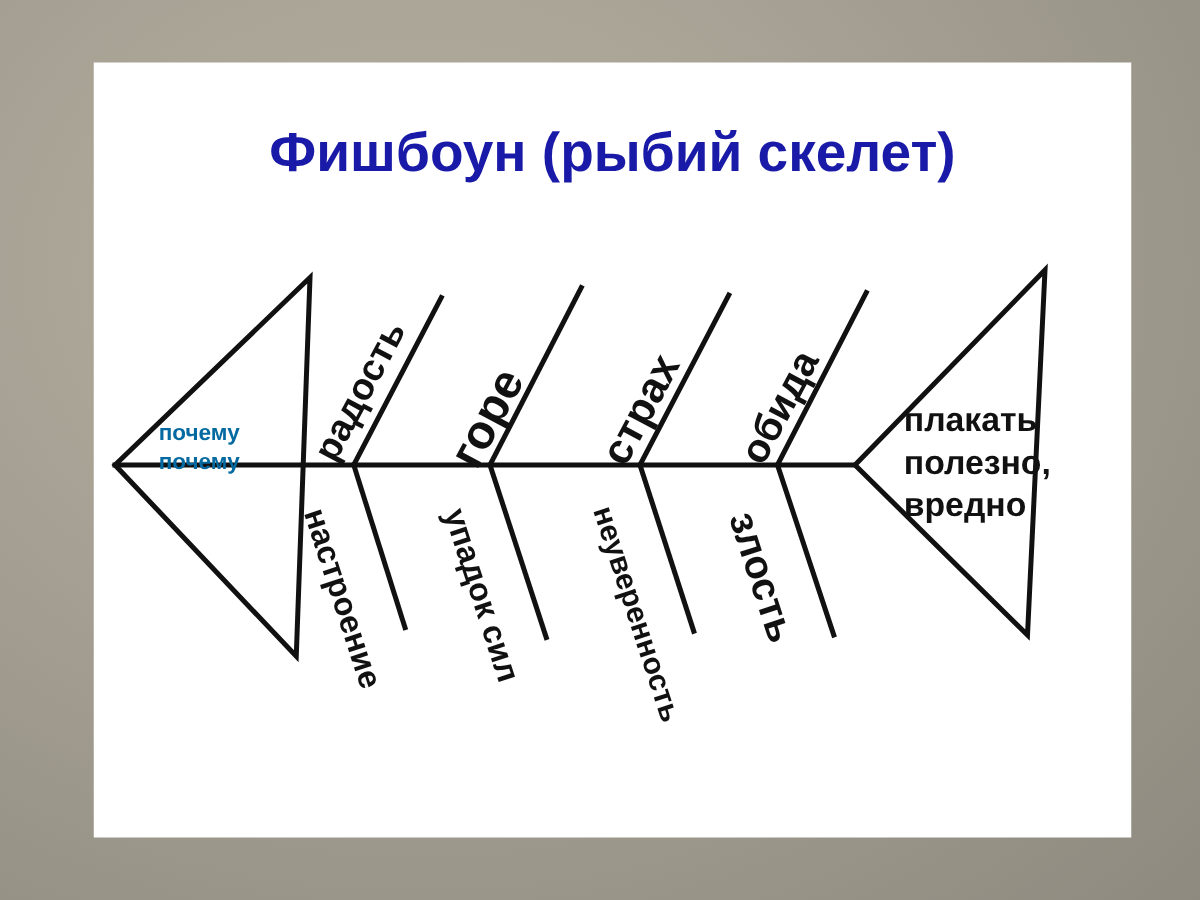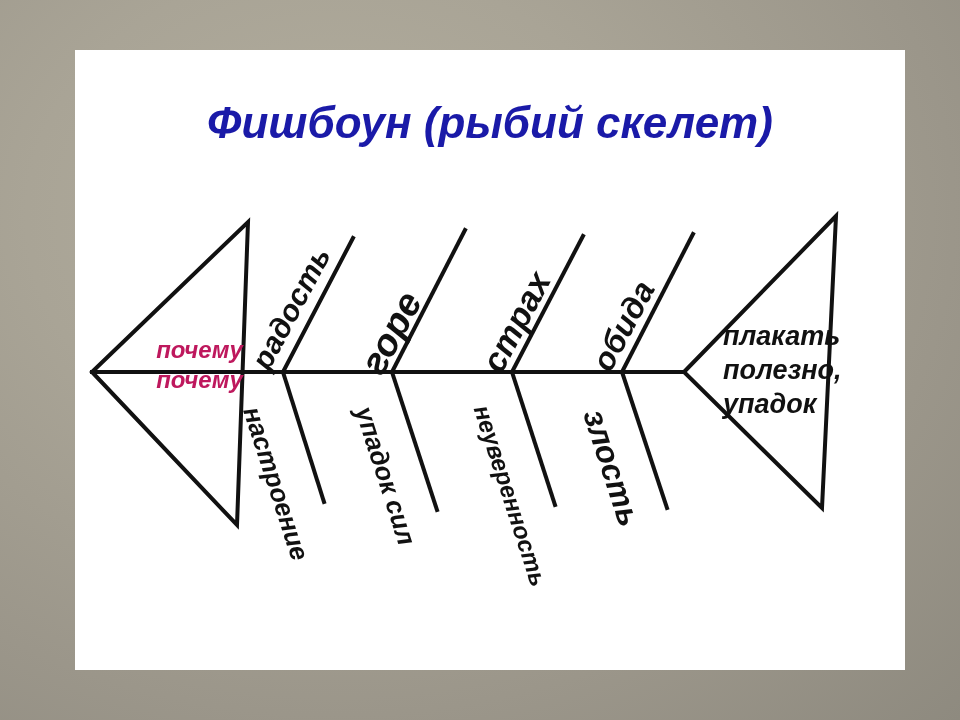--- a/index.html
+++ b/index.html
@@ -12,21 +12,20 @@
     height: 720px;
     overflow: hidden;
     font-family: "Liberation Sans", sans-serif;
   }
   #stage {
     position: relative;
     width: 960px;
     height: 720px;
     background: radial-gradient(ellipse at 35% 30%,
                   #b3ae9e 0%, #a9a496 35%, #9b968a 70%, #8e8a7f 100%);
-    font-style: italic;
   }
   #canvas {
     position: absolute;
     left: 75px;
     top: 50px;
     width: 830px;
     height: 620px;
     background: #ffffff;
   }
   #title {
@@ -54,24 +53,24 @@
     font-family: "Liberation Sans", sans-serif;
     font-weight: bold;
     color: #111111;
     white-space: nowrap;
     transform-origin: left center;
   }
   .head-text {
     position: absolute;
     font-family: "Liberation Sans", sans-serif;
     font-weight: bold;
-    font-size: 24px;
+    font-size: 18px;
     line-height: 1.25;
-    color: #be185d;
-    text-align: center;
+    color: #0369a1;
+    text-align: left;
     white-space: nowrap;
   }
   .tail-text {
     position: absolute;
     font-family: "Liberation Sans", sans-serif;
     font-weight: bold;
     font-size: 27px;
     line-height: 1.25;
     color: #111111;
     text-align: left;
@@ -109,21 +108,21 @@
     </svg>
 
     <div class="head-text" style="left:52px; top:285px; width:145px;">
       <div>почему</div>
       <div>почему</div>
     </div>
 
     <div class="tail-text" style="left:648px; top:270px; width:160px;">
       <div>плакать</div>
       <div>полезно,</div>
-      <div>упадок</div>
+      <div>вредно</div>
     </div>
 
     <div class="bone-label" style="left:185px; top:300px; font-size:30px; transform: rotate(-62deg);">радость</div>
 
     <div class="bone-label" style="left:296px; top:300px; font-size:38px; transform: rotate(-62deg);">горе</div>
 
     <div class="bone-label" style="left:416px; top:300px; font-size:34px; transform: rotate(-62deg);">страх</div>
 
     <div class="bone-label" style="left:526px; top:300px; font-size:32px; transform: rotate(-62deg);">обида</div>
 

